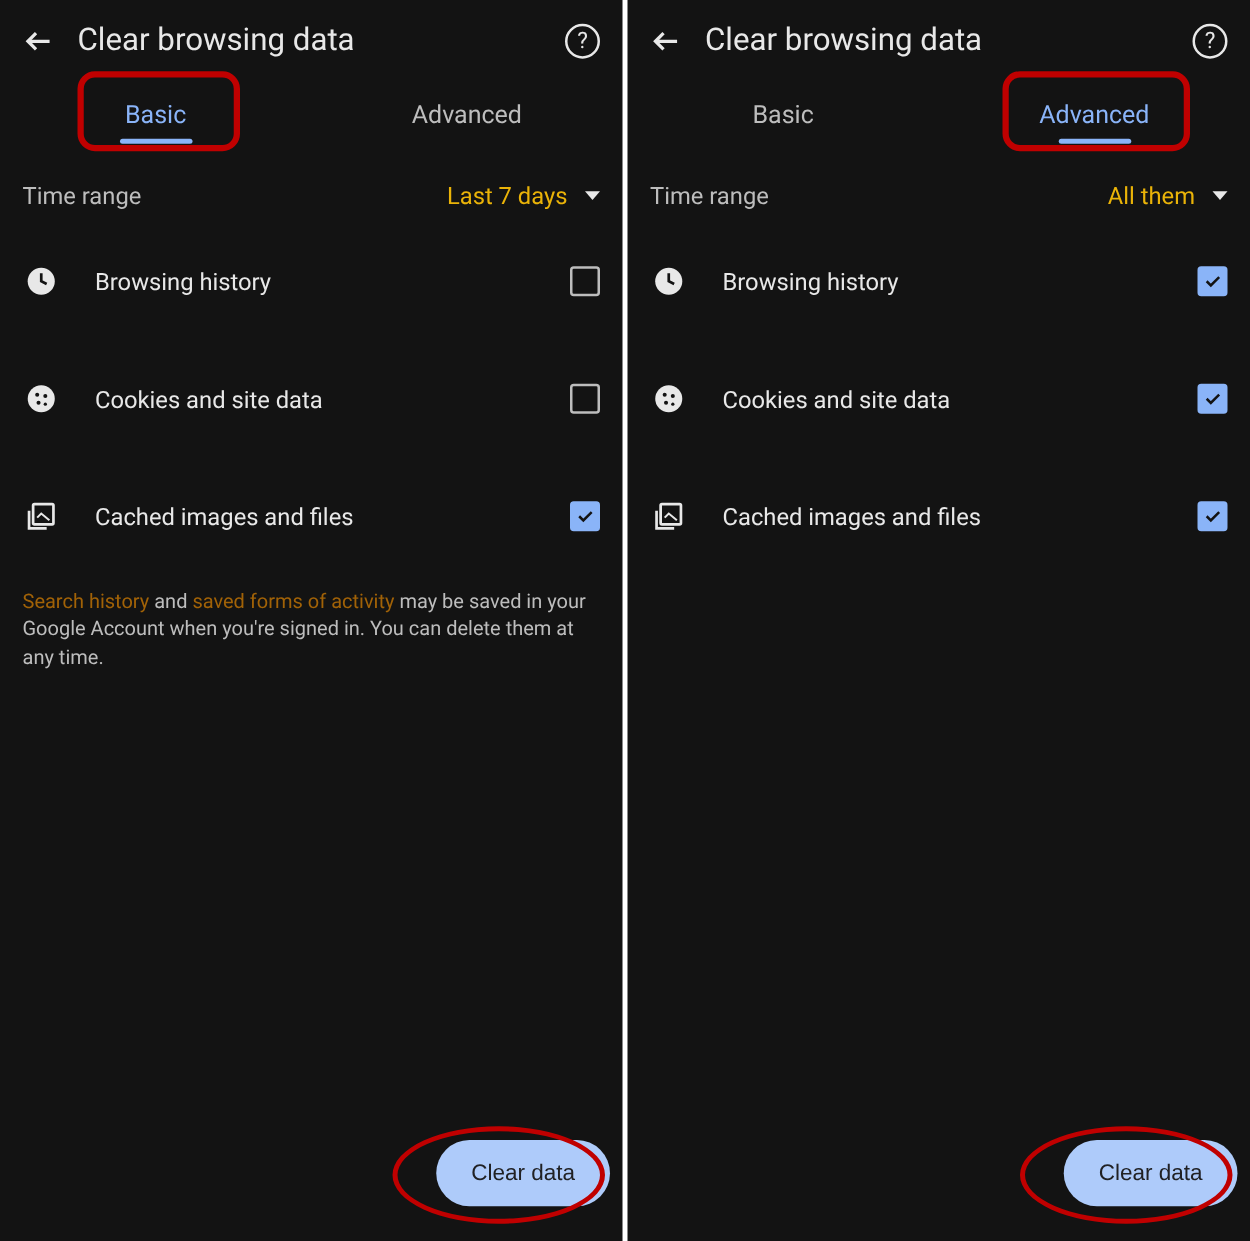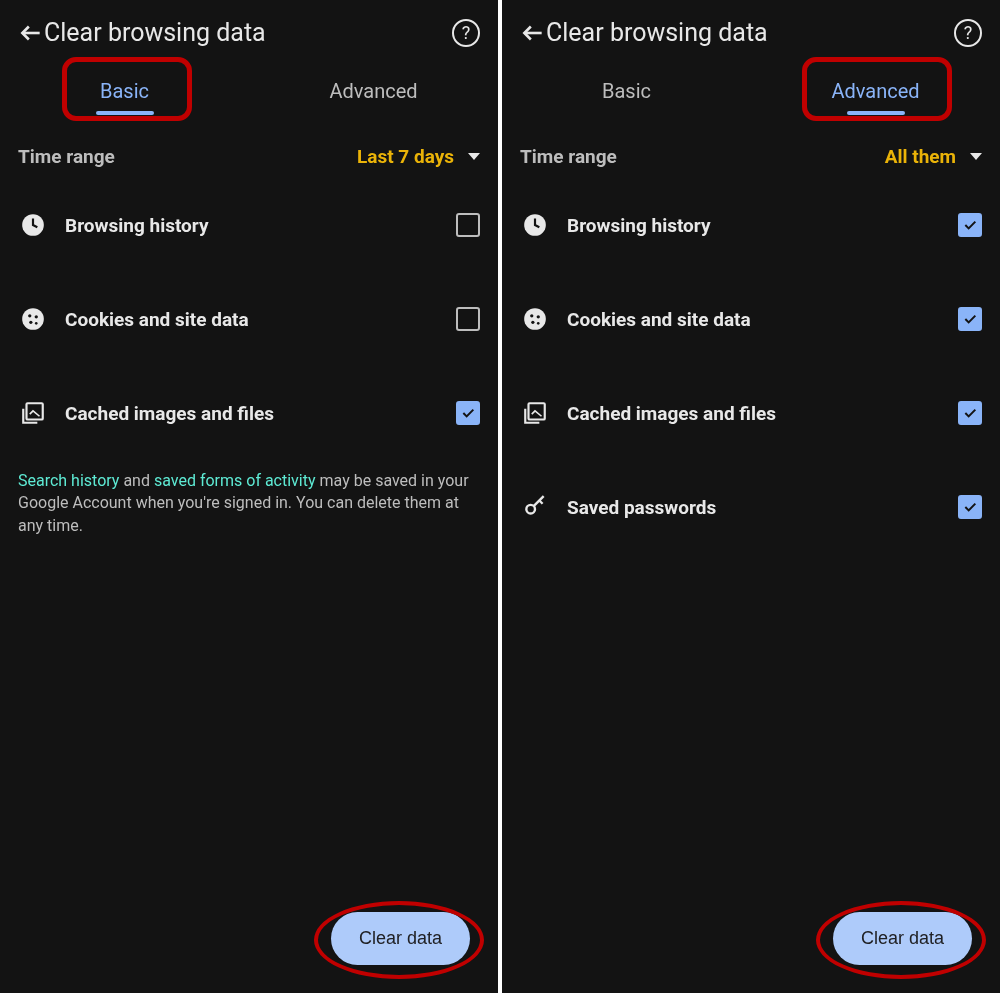--- a/index.html
+++ b/index.html
@@ -17,20 +17,21 @@
     flex: 1;
     display: flex;
     flex-direction: column;
     position: relative;
     overflow: hidden;
   }
   .header {
     display: flex;
     align-items: center;
     padding: 18px 18px 8px 18px;
+    gap: 18px;
   }
   .back-arrow {
     width: 26px; height: 26px;
     display:flex;align-items:center;justify-content:center;
     cursor:pointer;
   }
   .title {
     font-size: 25px;
     font-weight: 400;
     flex:1;
@@ -75,38 +76,36 @@
     position:absolute;
     border:5px solid #c00000;
     border-radius:14px;
     pointer-events:none;
   }
   .range-row {
     display:flex;
     align-items:center;
     padding: 18px 18px 10px 18px;
     font-size:19px;
-    font-weight:bold;
   }
   .range-label { flex:1; color:#bdbdbd; }
   .range-value { color:#eab308; margin-right:14px; }
   .chevron-down {
     width:0;height:0;
     border-left:6px solid transparent;
     border-right:6px solid transparent;
     border-top:7px solid #e8e8e8;
   }
   .items { display:flex;flex-direction:column; }
   .item {
     display:flex;
     align-items:center;
     padding: 18px 18px 18px 18px;
     min-height: 94px;
-    gap: 13px;
-    font-weight: bold;
+    gap: 24px;
   }
   .item-icon {
     width:30px;height:30px;
     display:flex;align-items:center;justify-content:center;
     color:#e8e8e8;
   }
   .item-label { flex:1; font-size:19px; color:#e8e8e8; padding-left:4px;}
   .checkbox {
     width:24px;height:24px;
     border:2px solid #bdbdbd;
@@ -119,25 +118,25 @@
     border-color:#8ab4f8;
   }
   .checkbox.checked svg { display:block; }
   .checkbox svg { display:none; }
   .footnote {
     padding: 10px 18px;
     font-size:16px;
     line-height:1.4;
     color:#bdbdbd;
   }
-  .footnote .lk { color:#5eead4; }
+  .footnote .lk { color:#a16207; }
   .clear-btn-wrap {
     position:absolute;
     bottom:28px;
-    right:28px;
+    right:10px;
     text-decoration:underline;
   }
   .clear-btn {
     background:#aecbfa;
     color:#202124;
     border:none;
     border-radius:28px;
     padding: 16px 28px;
     font-size:18px;
     cursor:pointer;
@@ -296,34 +295,19 @@
             <path d="M9 13l3-3 6 5" stroke-width="1.5"></path>
           </svg>
       </div>
       <div class="item-label">Cached images and files</div>
       <div class="checkbox checked">
           <svg width="16" height="16" viewBox="0 0 24 24" stroke="#131313" stroke-width="3" fill="none">
             <path d="M5 12l5 5L20 7"></path>
           </svg>
         </div>
     </div>
-    <div class="item">
-      <div class="item-icon">
-        <svg width="26" height="26" viewBox="0 0 24 24" fill="none" stroke="#e8e8e8" stroke-width="2.2">
-            <circle cx="8" cy="14" r="4"></circle>
-            <path d="M11 11l9-9"></path>
-            <path d="M16 6l3 3"></path>
-          </svg>
-      </div>
-      <div class="item-label">Saved passwords</div>
-      <div class="checkbox checked">
-          <svg width="16" height="16" viewBox="0 0 24 24" stroke="#131313" stroke-width="3" fill="none">
-            <path d="M5 12l5 5L20 7"></path>
-          </svg>
-        </div>
-    </div>
   </div>
 
   <div class="clear-btn-wrap">
     <button class="clear-btn">Clear data</button>
   </div>
   <div class="clear-ellipse"></div>
 </div>
 
 </body></html>

